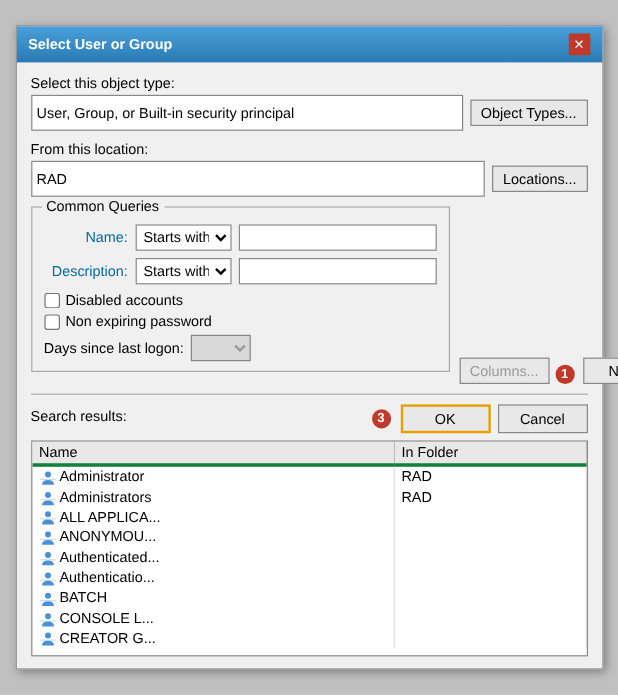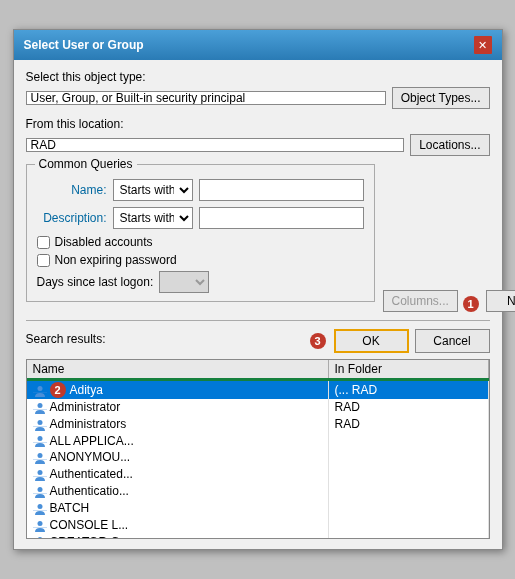--- a/index.html
+++ b/index.html
@@ -53,21 +53,21 @@
       color: #000;
     }
     .row {
       display: flex;
       align-items: center;
       gap: 6px;
       margin-bottom: 8px;
     }
     .text-input {
       flex: 1;
-      height: 14px;
+      height: 30px;
       border: 1px solid #888;
       background: white;
       padding: 2px 4px;
       font-size: 12px;
     }
     .btn {
       height: 22px;
       min-width: 75px;
       background: #e8e8e8;
       border: 1px solid #888;
@@ -347,28 +347,20 @@
       </div>
       <div class="results-table-container">
         <table class="results-table">
           <thead>
             <tr>
               <th>Name</th>
               <th>In Folder</th>
             </tr>
           </thead>
           <tbody id="results-tbody">
-          <tr class="selected">
-                <td><svg width="14" height="14" viewBox="0 0 14 14" style="vertical-align: middle; margin-right: 3px;">
-                    <circle cx="7" cy="4.5" r="2.5" fill="#4a90d9"></circle>
-    <path d="M2 13 Q2 9 7 9 Q12 9 12 13" fill="#4a90d9"></path>
-    <rect x="0" y="8" width="14" height="1" fill="#4a90d9" opacity="0.3"></rect>
-                  </svg><span class="step-number" style="margin-right: 4px;">2</span><span>Aditya</span></td>
-                <td>(... RAD</td>
-              </tr>
               <tr>
                 <td><svg width="14" height="14" viewBox="0 0 14 14" style="vertical-align: middle; margin-right: 3px;">
                     <circle cx="7" cy="4.5" r="2.5" fill="#4a90d9"></circle>
     <path d="M2 13 Q2 9 7 9 Q12 9 12 13" fill="#4a90d9"></path>
     <rect x="0" y="8" width="14" height="1" fill="#4a90d9" opacity="0.3"></rect>
                   </svg><span>Administrator</span></td>
                 <td>RAD</td>
               </tr>
               <tr>
                 <td><svg width="14" height="14" viewBox="0 0 14 14" style="vertical-align: middle; margin-right: 3px;">

